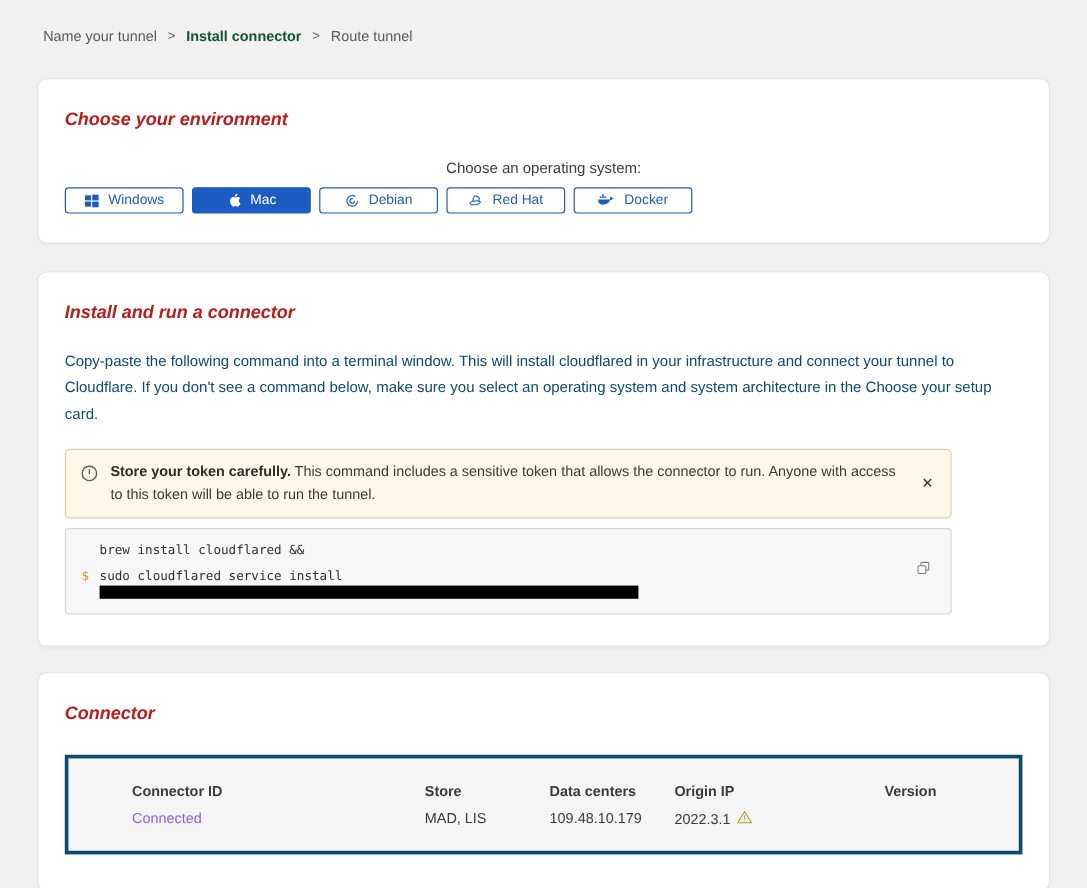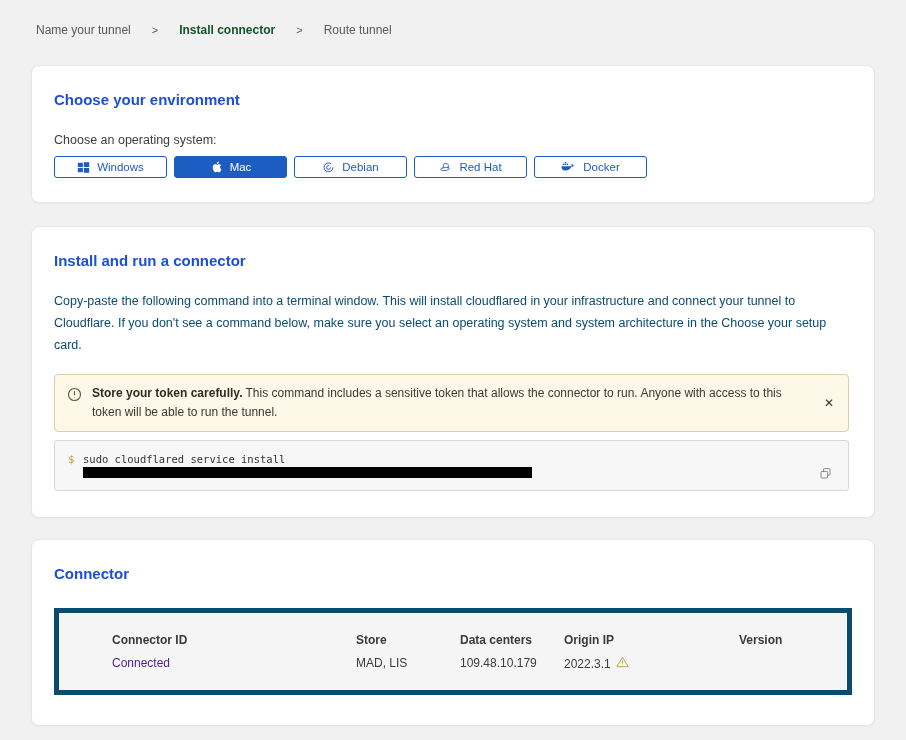--- a/index.html
+++ b/index.html
@@ -4,49 +4,49 @@
 <style>
   * { margin:0; padding:0; box-sizing:border-box; }
   html,body { width:906px; }
   body {
     height:740px; overflow:hidden;
     background:#f1f1f1;
     font-family:"Liberation Sans", sans-serif;
     color:#333;
   }
   
-  .breadcrumb { padding:23px 0 0 36px; font-size:12px; color:#595959; display:flex; align-items:center; gap:21px; }
+  .breadcrumb { padding:23px 0 0 36px; font-size:12px; color:#595959; display:flex; align-items:center; gap:9px; }
   .breadcrumb .crumb { color:#595959; }
   .breadcrumb .crumb.active { color:#14532d; font-weight:700; }
   .breadcrumb .sep { color:#595959; font-size:11px; }
 
   
   .card {
     margin:0 31px; background:#fff; border:1px solid #e6e6e6; border-radius:8px;
     box-shadow:0 1px 2px rgba(0,0,0,.04);
   }
   .card-1 { margin-top:28px; padding:25px 22px 24px; }
   .card-2 { margin-top:23px; padding:25px 22px 26px; }
   .card-3 { margin-top:21px; padding:25px 22px 30px; }
-  .card-title { font-size:15px; font-weight:700; color:#1d4ed8; }
-
-  
-  .os-label { margin-top:25px; font-size:12.5px; color:#3d3d3d; }
+  .card-title { font-size:15px; font-weight:700; color:#b91c1c;font-style:italic; }
+
+  
+  .os-label { margin-top:25px; font-size:12.5px; color:#3d3d3d;text-align:center; }
   .os-row { margin-top:9px; display:flex; gap:7px; }
   .os-btn {
-    width:113px; height:22px; display:flex; align-items:center; justify-content:center; gap:7px;
+    width:99px; height:22px; display:flex; align-items:center; justify-content:center; gap:7px;
     background:#fff; border:1px solid #1d5cc0; border-radius:3px; color:#1d5cc0;
     font-size:11.5px; font-family:"Liberation Sans", sans-serif; cursor:pointer;
   }
   .os-btn.selected { background:#1d5cc0; color:#fff;text-align:right; }
   .os-btn svg { display:block; }
 
   
   .desc { margin-top:22px; font-size:12.5px; line-height:1.75; color:#0c4a6e; max-width:800px; }
-  .inner-box { width:795px; }
+  .inner-box { width:739px; }
   .warning {
     margin-top:17px; background:#fdf8e7; border:1px solid #d9d0a8; border-radius:4px;
     padding:9px 12px 9px 12px; display:flex; align-items:flex-start; gap:10px;
   }
   .warning-icon { color:#5f5c49; flex:0 0 auto; margin-top:3px; }
   .warning-text { font-size:12px; line-height:1.6; color:#3a3a33; flex:1; }
   .warning-text b { color:#2e2e26; margin-right:3px; }
   .warning-close { flex:0 0 auto; align-self:center; color:#333; font-size:12px; cursor:pointer; padding:0 2px; line-height:1; }
 
   .codeblock {
@@ -60,26 +60,26 @@
   .row-2 { line-height:15px; }
   .row-3 { line-height:11px; margin-top:0; display:flex; align-items:center; }
   .row-4 { line-height:11px; }
   .redact { background:#000; height:11px; display:inline-block; }
   .redact-1 { width:536px; margin-left:2px; }
   .redact-2 { width:449px; margin-top:0; }
   .copy-btn { position:absolute; top:26px; right:16px; cursor:pointer; line-height:0; }
 
   
   .table-box {
-    margin-top:26px; background:#f5f5f5; border:5px solid #0c4a6e;
+    margin-top:26px; background:#f5f5f5; border:3px solid #0c4a6e;
     padding:20px 10px 19px 53px;
   }
   .t-row { display:grid; grid-template-columns:244px 104px 104px 175px 1fr; font-size:12px; color:#3b3b3b; }
   .t-head { font-weight:700; color:#3a3a3a; margin-bottom:9px; }
-  .status-connected { color:#4c1d95; }
+  .status-connected { color:#8b5cf6; }
   .version-cell { display:flex; align-items:center; gap:5px; }
 </style>
 </head>
 <body>
 
 <nav class="breadcrumb">
   <span class="crumb">Name your tunnel</span>
   <span class="sep">&gt;</span>
   <span class="crumb active">Install connector</span>
   <span class="sep">&gt;</span>
@@ -162,20 +162,24 @@
         <circle cx="8" cy="11.2" r="0.5" fill="currentColor" stroke="none"></circle>
       </svg>
     </span>
     <span class="warning-text">
       <b>Store your token carefully.</b><span>This command includes a sensitive token that allows the connector to run. Anyone with access to this token will be able to run the tunnel.</span>
     </span>
     <span class="warning-close">✕</span>
   </div>
 
   <div class="codeblock inner-box">
+    <div class="code-row row-1">
+      <span class="gutter"></span>
+      <span>brew install cloudflared &amp;&amp;</span>
+    </div>
     <div class="code-row row-2">
       <span class="gutter prompt">$</span>
       <span>sudo cloudflared service install</span>
     </div>
     <div class="code-row row-4">
       <span class="gutter"></span>
       <span class="redact redact-2"></span>
     </div>
     <span class="copy-btn">
       <svg width="13" height="13" viewBox="0 0 16 16" fill="none" stroke="#7d7d7d" stroke-width="1.1">

